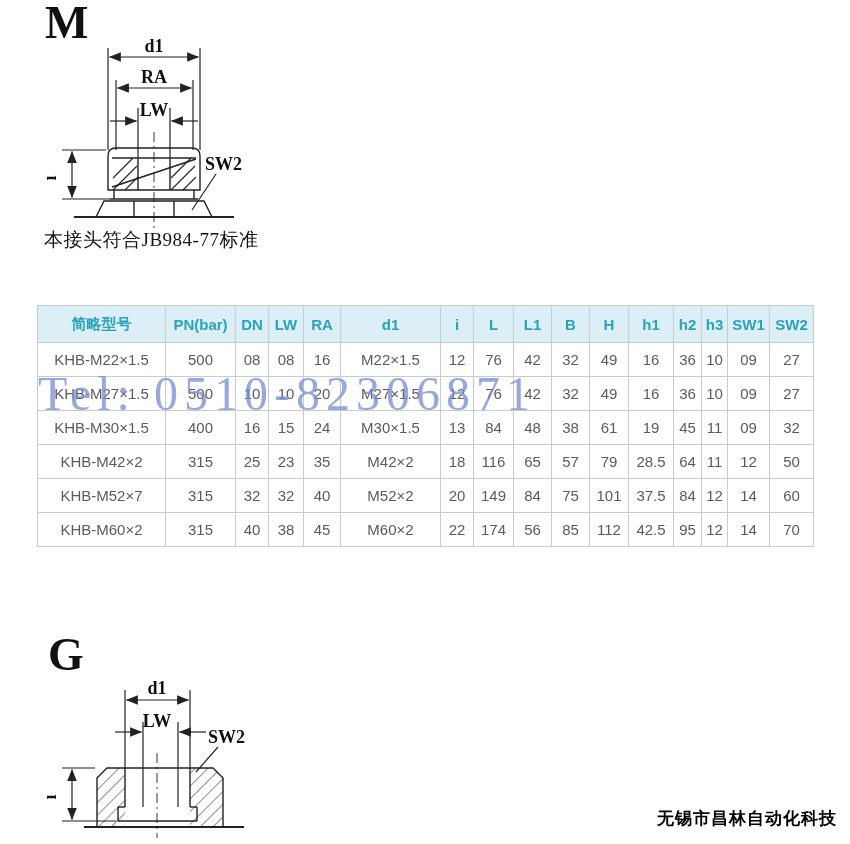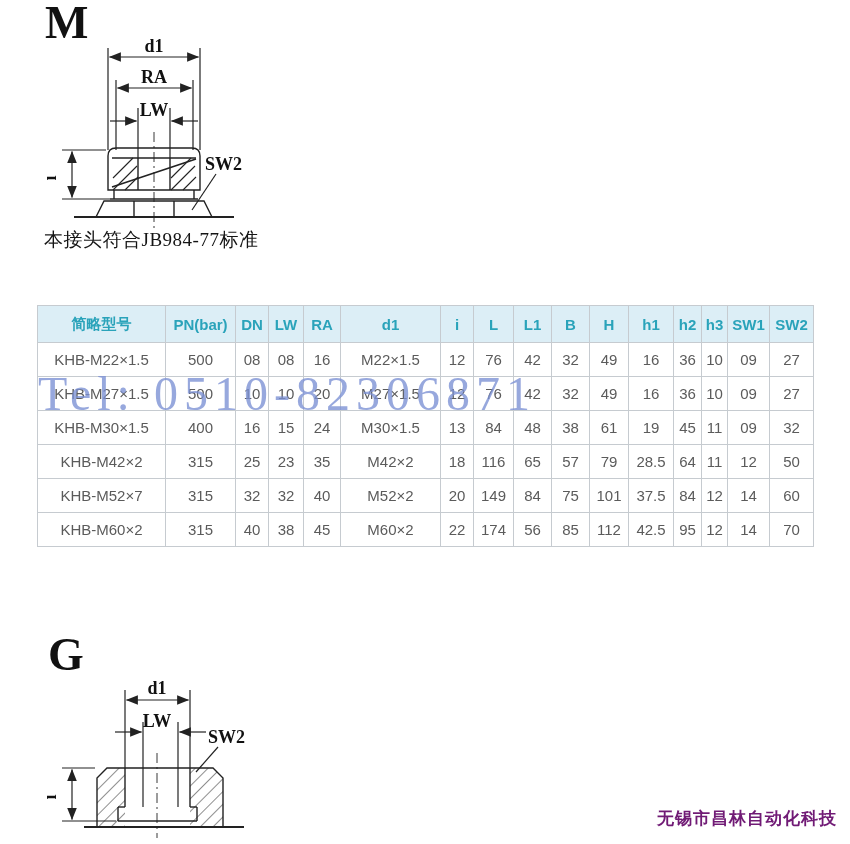--- a/index.html
+++ b/index.html
@@ -40,21 +40,21 @@
   .watermark{
     position:absolute;white-space:nowrap;z-index:5;
     font-family:"Liberation Serif",serif;font-size:48px;
     color:#7b90d4;opacity:0.78;letter-spacing:6px;line-height:1;
     pointer-events:none;
   }
   #wm-tel{left:38px;top:370px;}
   #wm-fax{left:36px;top:472px;}
   .company{
     position:absolute;right:13px;top:807px;
-    font-size:17px;font-weight:bold;color:#701a75;letter-spacing:1px;
+    font-size:17px;font-weight:bold;color:#000000;letter-spacing:1px;
   }
 </style>
 </head>
 <body>
 
 <div class="page">
 
   <div class="big-letter" id="letter-m">M</div>
 
   <svg id="diag-m" class="diag" width="240" height="190" viewBox="0 0 240 190">

